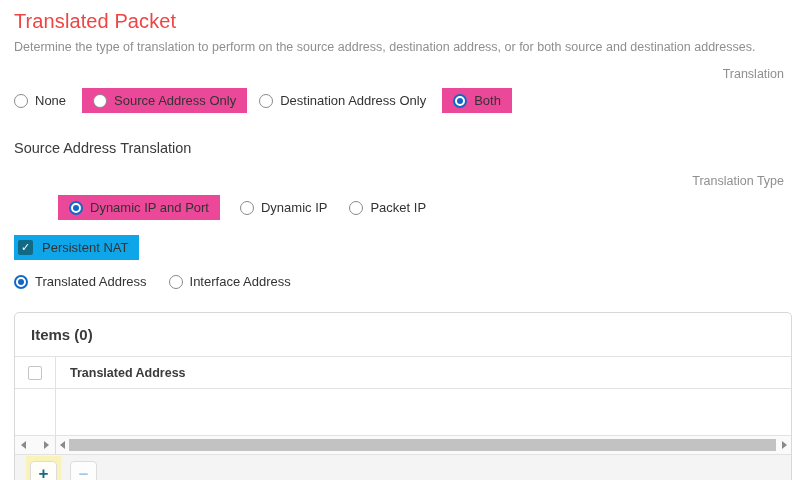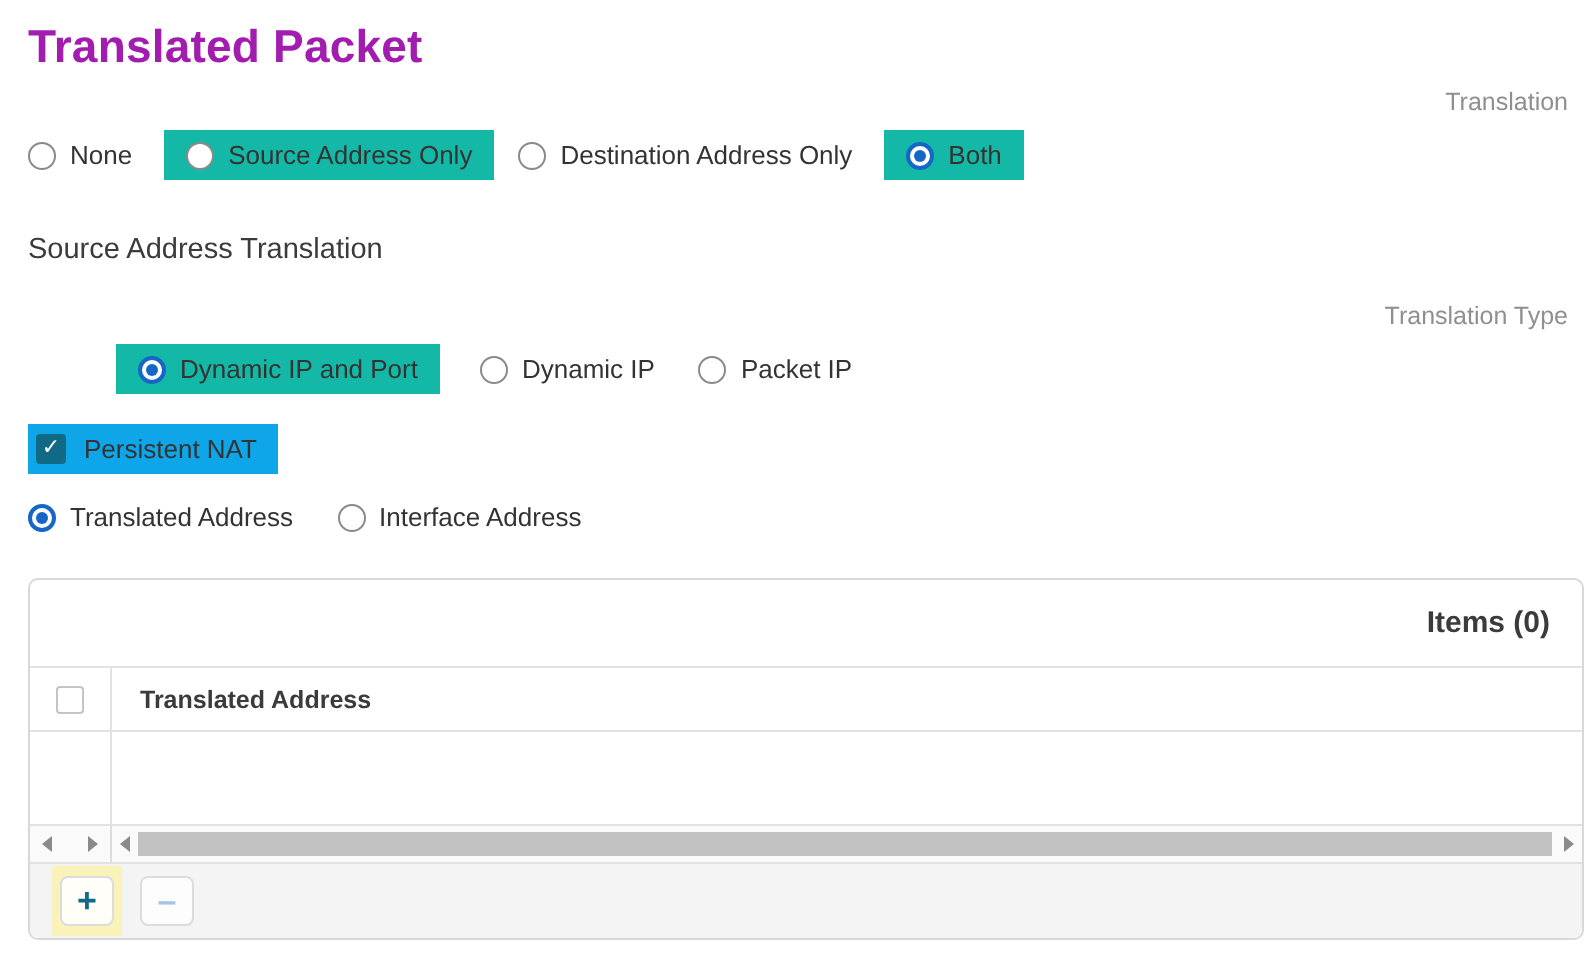--- a/index.html
+++ b/index.html
@@ -5,37 +5,37 @@
   * { box-sizing: border-box; }
   html, body { margin: 0; padding: 0; background: #ffffff; }
   body {
     width: 798px; height: 480px; overflow: hidden;
     font-family: "Liberation Sans", "DejaVu Sans", sans-serif;
     color: #3d3d3d;
   }
   .page { padding: 8px 14px 0 14px; }
 
   .page-title {
-    font-size: 23px; font-weight: 700; color: #a21caf;
+    font-size: 20px; font-weight: 400; color: #ef4444;
     margin: 2px 0 7px 0; letter-spacing: 0.1px;
   }
   .page-desc {
     font-size: 12.5px; color: #8f8f8f; margin: 0 0 13px 0;
   }
   .field-label {
     font-size: 12.5px; color: #8f8f8f; margin: 0 0 7px 0; text-align: right;
   }
 
   .radio-row { display: flex; align-items: center; margin: 0; }
   .radio-item {
     display: inline-flex; align-items: center; gap: 7px;
     font-size: 13px; color: #333; cursor: pointer;
     padding: 5px 0; margin-right: 16px; white-space: nowrap;
   }
-  .radio-item.hl { background: #14b8a6; padding: 5px 11px; margin-right: 12px; }
+  .radio-item.hl { background: #ec4899; padding: 5px 11px; margin-right: 12px; }
   .radio {
     width: 14px; height: 14px; border-radius: 50%;
     border: 1px solid #8a8a8a; background: #fff; flex: 0 0 auto;
     position: relative; display: inline-block;
   }
   .radio-item.selected .radio { border: 2px solid #1467c8; }
   .radio-item.selected .radio::after {
     content: ""; position: absolute; left: 2px; top: 2px; right: 2px; bottom: 2px;
     border-radius: 50%; background: #1467c8;
   }
@@ -67,21 +67,21 @@
   
   .panel {
     margin-top: 18px; width: 778px; height: 181px;
     border: 1px solid #d8d8d8; border-radius: 5px;
     display: flex; flex-direction: column; overflow: hidden;
     background: #fff;
   }
   .panel-header {
     height: 44px; display: flex; align-items: center;
     padding: 0 16px; border-bottom: 1px solid #e2e2e2;
-    font-size: 15px; font-weight: 600; color: #3b3b3b; justify-content: flex-end;
+    font-size: 15px; font-weight: 600; color: #3b3b3b;
   }
   .col-header-row {
     height: 32px; display: flex; align-items: stretch;
     border-bottom: 1px solid #e2e2e2; font-size: 12.5px; font-weight: 700; color: #3b3b3b;
   }
   .checkbox-cell {
     width: 41px; flex: 0 0 auto; display: flex; align-items: center; justify-content: center;
     border-right: 1px solid #e2e2e2;
   }
   .cb-empty {
@@ -122,20 +122,21 @@
   }
   .add-btn { color: #116a85; }
   .remove-btn { color: #a5c6e3; background: #fdfdfd; margin-left: 9px; }
 </style>
 </head>
 <body>
 
 <div class="page">
 
   <h1 class="page-title">Translated Packet</h1>
+  <p class="page-desc">Determine the type of translation to perform on the source address, destination address, or for both source and destination addresses.</p>
 
   <div class="field-label">Translation</div>
   <div class="radio-row">
     <label class="radio-item">
       <span class="radio"></span>
       <span>None</span>
     </label>
     <label class="radio-item hl">
       <span class="radio"></span>
       <span>Source Address Only</span>

